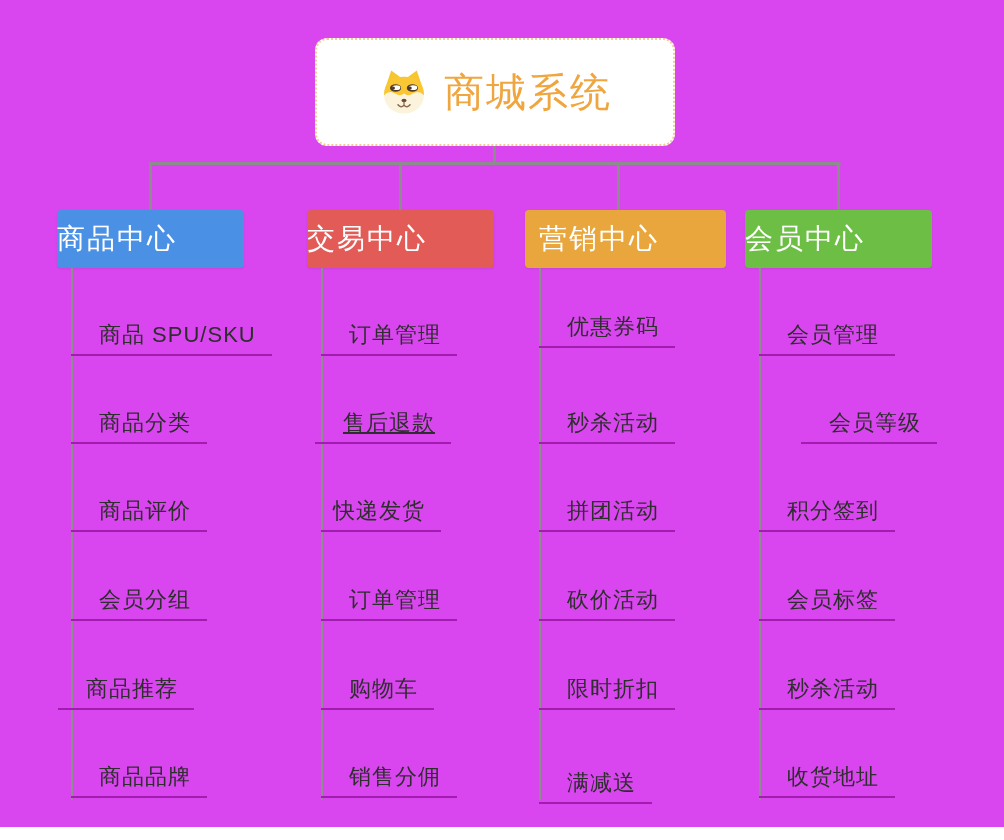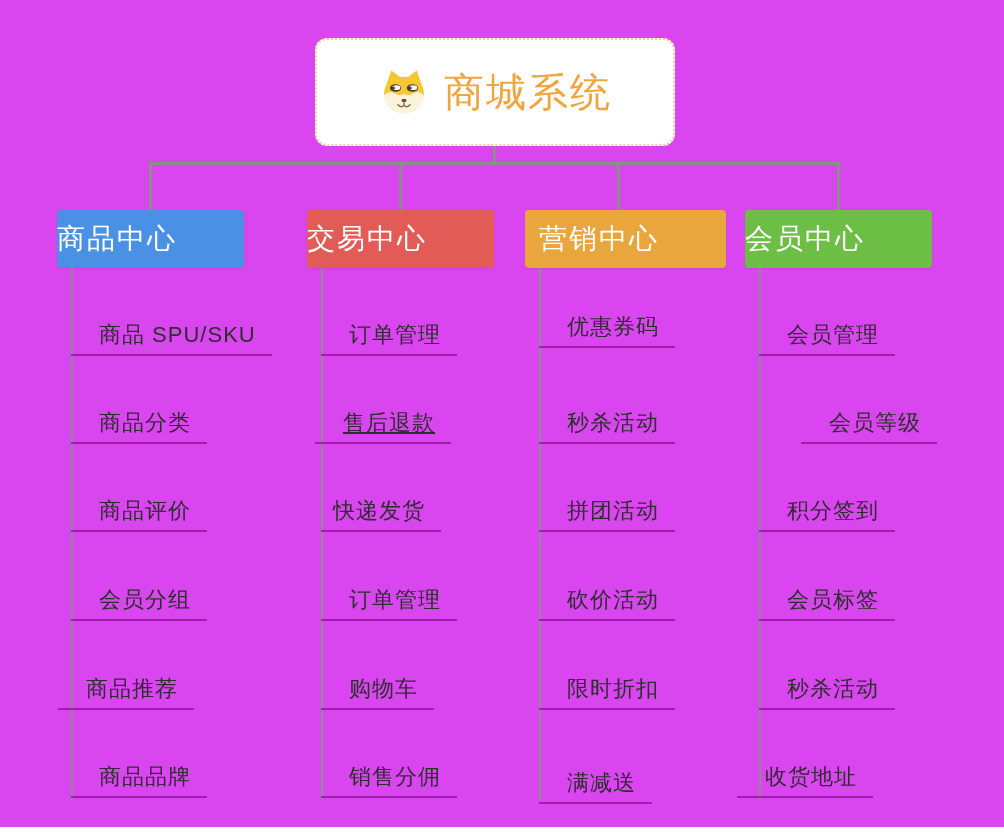--- a/index.html
+++ b/index.html
@@ -100,15 +100,15 @@
       <div class="vline" style="left: 837px; top: 162px; width: 3px; height: 48px; background: rgb(141, 141, 141);"></div>
       <div class="branch-box" style="left: 745px; background: rgb(108, 190, 69);">
         <span>会员中心</span>
       </div>
       <div class="vline" style="left: 759px; top: 268px; width: 2px; height: 532px; background: rgb(141, 141, 141);"></div>
       <div class="leaf" style="left: 759px; top: 324px;">会员管理</div>
       <div class="leaf" style="left: 801px; top: 412px;">会员等级</div>
       <div class="leaf" style="left: 759px; top: 500px;">积分签到</div>
       <div class="leaf" style="left: 759px; top: 589px;">会员标签</div>
       <div class="leaf" style="left: 759px; top: 678px;">秒杀活动</div>
-      <div class="leaf" style="left: 737px; top: 766px;">收货地址</div>
+      <div class="leaf" style="left: 759px; top: 766px;">收货地址</div>
     </div>
 </div>
 
 </body></html>

